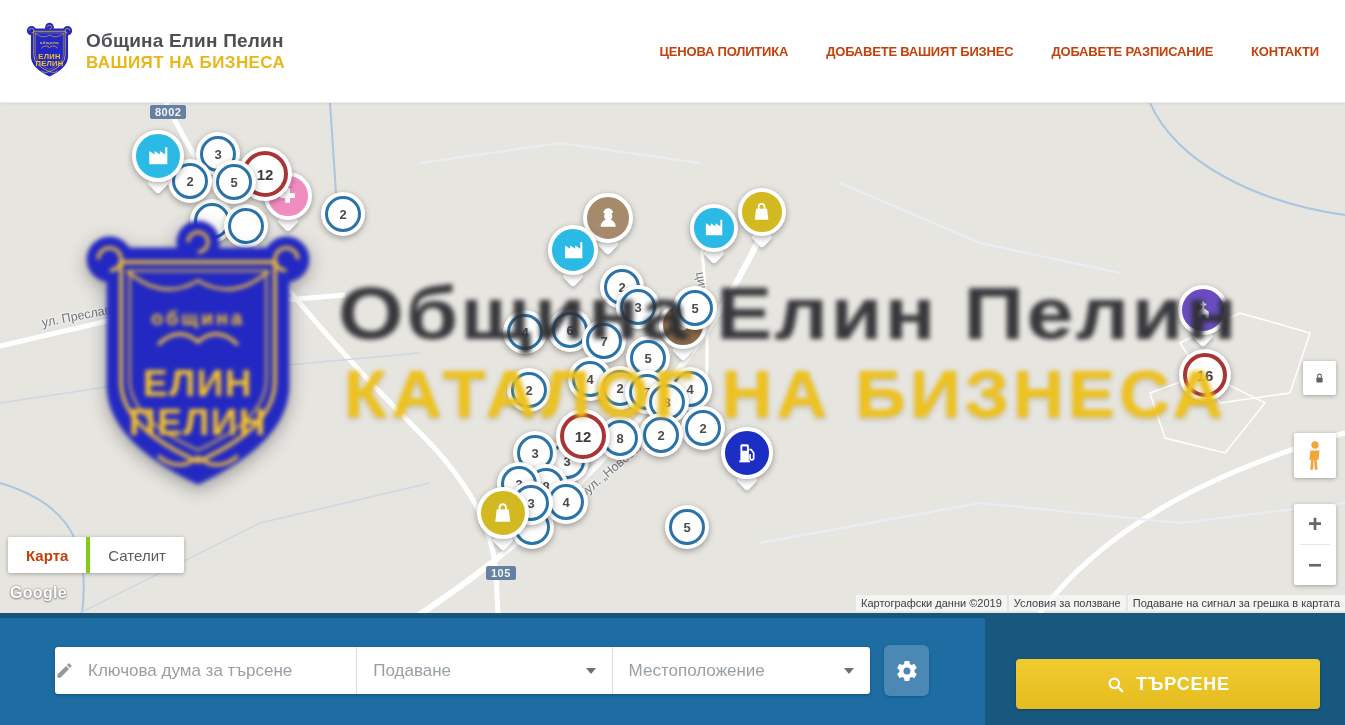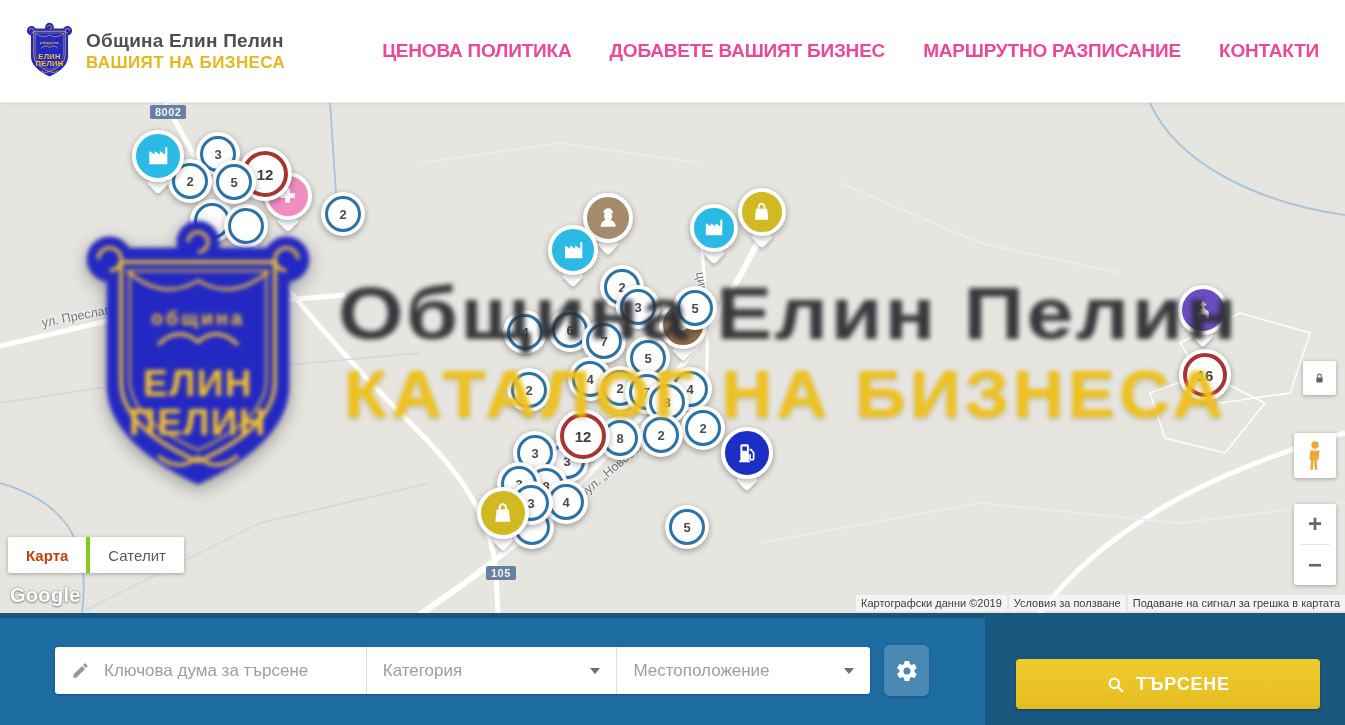--- a/index.html
+++ b/index.html
@@ -8,21 +8,21 @@
 
   
   .header{position:absolute;left:0;top:0;width:1345px;height:103px;background:#fff;
           display:flex;align-items:center;box-sizing:border-box;padding:0 26px;
           border-bottom:1px solid #ececec;box-shadow:0 1px 3px rgba(0,0,0,.06);z-index:10;}
   .logo{display:flex;align-items:center;gap:13px;cursor:pointer;}
   .crest-small{width:47px;height:58px;}
   .logo-title{font-size:19px;font-weight:bold;color:#4d4f52;letter-spacing:.2px;line-height:1.25;}
   .logo-sub{font-size:17px;font-weight:bold;color:#e9b71c;letter-spacing:.4px;}
   .nav{margin-left:auto;display:flex;gap:38px;}
-  .nav-item{font-size:19px;font-weight:bold;color:#ec4899;letter-spacing:-.2px;cursor:pointer;white-space:nowrap;}
+  .nav-item{font-size:13px;font-weight:bold;color:#c2410c;letter-spacing:-.2px;cursor:pointer;white-space:nowrap;}
 
   
   .map{position:absolute;left:0;top:103px;width:1345px;height:510px;background:#e7e5e0;overflow:hidden;}
   .roads{position:absolute;inset:0;z-index:1;}
   .labels-layer{position:absolute;inset:0;z-index:1;}
   .street-label{position:absolute;font-size:12.5px;color:#70757c;white-space:nowrap;
                 text-shadow:0 0 3px #fff,0 0 3px #fff;transform-origin:left center;}
   .road-badge{position:absolute;font-size:11px;font-weight:bold;color:#f2f4f7;background:#6680a4;
               padding:1px 5px;border-radius:2px;letter-spacing:.5px;}
 
@@ -52,21 +52,21 @@
   .wm-sub{position:absolute;left:344px;top:252px;font-size:67px;font-weight:bold;color:#eec11d;
           letter-spacing:4px;white-space:nowrap;transform:scaleX(1.05);transform-origin:left top;
           filter:blur(2px);text-shadow:0 2px 4px rgba(60,50,0,.25);}
 
   
   .map-type{position:absolute;left:8px;top:434px;height:36px;display:flex;background:#fff;border-radius:2px;
             box-shadow:0 1px 4px rgba(0,0,0,.3);z-index:5;overflow:hidden;}
   .map-type .mt{padding:0 18px;display:flex;align-items:center;font-size:15px;cursor:pointer;}
   .mt-map{font-weight:bold;color:#c2410c;}
   .mt-sat{color:#5b5b5b;border-left:4px solid #84cc16;}
-  .google-logo{position:absolute;left:10px;top:481px;font-size:20px;font-weight:bold;color:#fff;z-index:5;
+  .google-logo{position:absolute;left:10px;top:481px;font-size:16px;font-weight:bold;color:#fff;z-index:5;
                letter-spacing:.3px;cursor:pointer;
                text-shadow:0 0 2px rgba(90,90,90,.8),0 1px 2px rgba(0,0,0,.35);}
   .attribution{position:absolute;right:0;top:492px;display:flex;gap:2px;z-index:5;font-size:11px;color:#3c4043;}
   .attribution span{background:rgba(248,248,248,.75);padding:2px 5px;white-space:nowrap;}
   .attribution .link{cursor:pointer;}
   .ctl{position:absolute;background:#fff;border-radius:2px;box-shadow:0 1px 4px rgba(0,0,0,.3);z-index:5;
        display:flex;align-items:center;justify-content:center;cursor:pointer;}
   .ctl-lock{left:1303px;top:258px;width:33px;height:34px;}
   .ctl-peg{left:1294px;top:330px;width:42px;height:45px;}
   .zoom-ctl{position:absolute;left:1294px;top:401px;width:42px;background:#fff;border-radius:2px;
@@ -75,21 +75,21 @@
             cursor:pointer;font-weight:bold;}
   .zoom-div{height:1px;background:#e6e6e6;margin:0 6px;}
 
   
   .search-bar{position:absolute;left:0;top:613px;width:1345px;height:112px;background:#1d6ca2;
               border-top:5px solid #17567c;box-sizing:border-box;z-index:10;}
   .search-right{position:absolute;left:985px;top:-5px;width:360px;height:112px;background:#18587f;}
   .search-group{position:absolute;left:55px;top:29px;height:47px;width:815px;background:#fff;border-radius:3px;
                 box-shadow:0 1px 3px rgba(0,0,0,.25);display:flex;align-items:stretch;overflow:hidden;}
   .seg{display:flex;align-items:center;}
-  .seg-keyword{width:302px;padding-left:16px;gap:12px;}
+  .seg-keyword{width:302px;padding-left:0;gap:12px;}
   .seg-keyword input{border:none;outline:none;flex:1;font-size:17px;color:#4a4f55;min-width:0;
                      font-family:"Liberation Sans",sans-serif;}
   .seg-keyword input::placeholder{color:#98a0a7;}
   .seg-select{padding:0 16px;justify-content:space-between;cursor:pointer;box-sizing:border-box;}
   .seg-cat{width:255px;}
   .seg-loc{width:258px;}
   .seg-select .ph{font-size:17px;color:#98a0a7;}
   .caret{width:0;height:0;border-left:5px solid transparent;border-right:5px solid transparent;
          border-top:6px solid #6b7075;}
   .vdiv{width:1px;background:#dcdcdc;}
@@ -127,21 +127,21 @@
         <path d="M52 168 q14 12 28 1 q14 11 28 -1" fill="none" stroke="#ecbe3c" stroke-width="2.4"></path>
       </svg>
       <div>
         <div class="logo-title">Община Елин Пелин</div>
         <div class="logo-sub">ВАШИЯТ НА БИЗНЕСА</div>
       </div>
     </div>
     <div class="nav">
       <div class="nav-item">ЦЕНОВА ПОЛИТИКА</div>
       <div class="nav-item">ДОБАВЕТЕ ВАШИЯТ БИЗНЕС</div>
-      <div class="nav-item">МАРШРУТНО РАЗПИСАНИЕ</div>
+      <div class="nav-item">ДОБАВЕТЕ РАЗПИСАНИЕ</div>
       <div class="nav-item">КОНТАКТИ</div>
     </div>
   </div>
 
   <div class="map">
     <svg class="roads" width="1345" height="510">
       <path d="M0,243 L150,208 L345,192" stroke="#ffffff" stroke-width="5" fill="none"></path>
       <path d="M166,0 C230,130 330,240 420,330 C470,380 493,425 496,470 L498,510" stroke="#ffffff" stroke-width="5" fill="none"></path>
       <path d="M762,130 C720,220 660,300 560,400 C480,478 410,515 350,560" stroke="#ffffff" stroke-width="6" fill="none"></path>
       <path d="M1040,510 C1100,430 1200,372 1345,330" stroke="#ffffff" stroke-width="5" fill="none"></path>
@@ -409,21 +409,21 @@
 
     <div class="search-group">
       <div class="seg seg-keyword">
         <svg width="19" height="19" viewBox="0 0 24 24">
           <path d="M3 17.2V21h3.8L17.8 10 14 6.2 3 17.2zM20.7 7.1a1 1 0 0 0 0-1.4l-2.4-2.4a1 1 0 0 0-1.4 0l-1.8 1.8 3.8 3.8 1.8-1.8z" fill="#9299a1"></path>
         </svg>
         <input type="text" placeholder="Ключова дума за търсене" style="">
       </div>
       <div class="vdiv"></div>
       <div class="seg seg-select seg-cat">
-        <span class="ph">Категория</span>
+        <span class="ph">Подаване</span>
         <span class="caret"></span>
       </div>
       <div class="vdiv"></div>
       <div class="seg seg-select seg-loc">
         <span class="ph">Местоположение</span>
         <span class="caret"></span>
       </div>
     </div>
 
     <div class="gear-btn">

